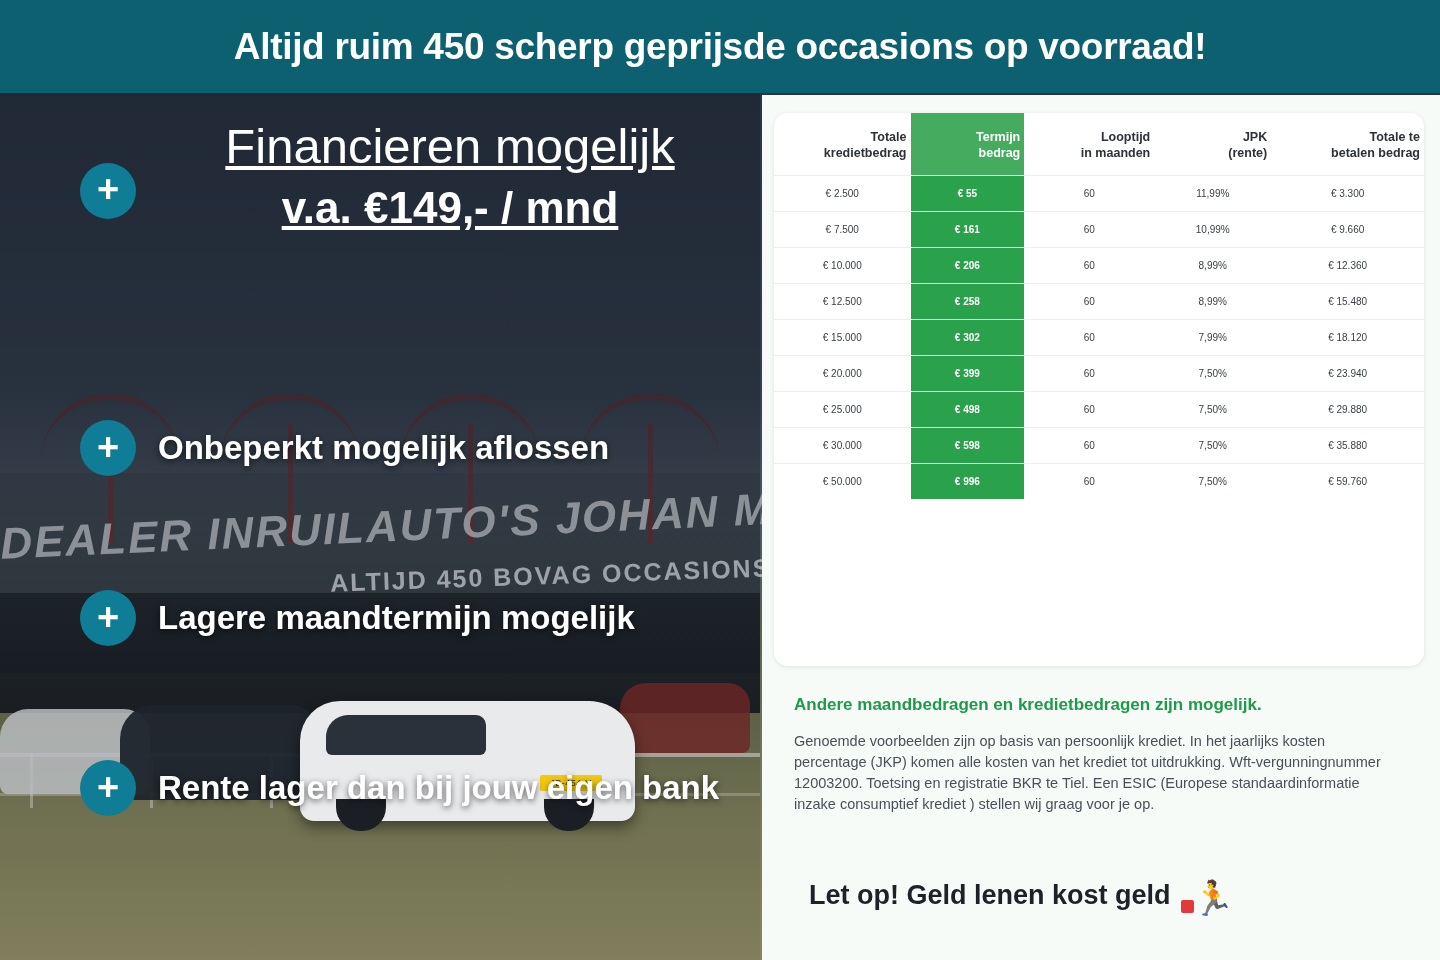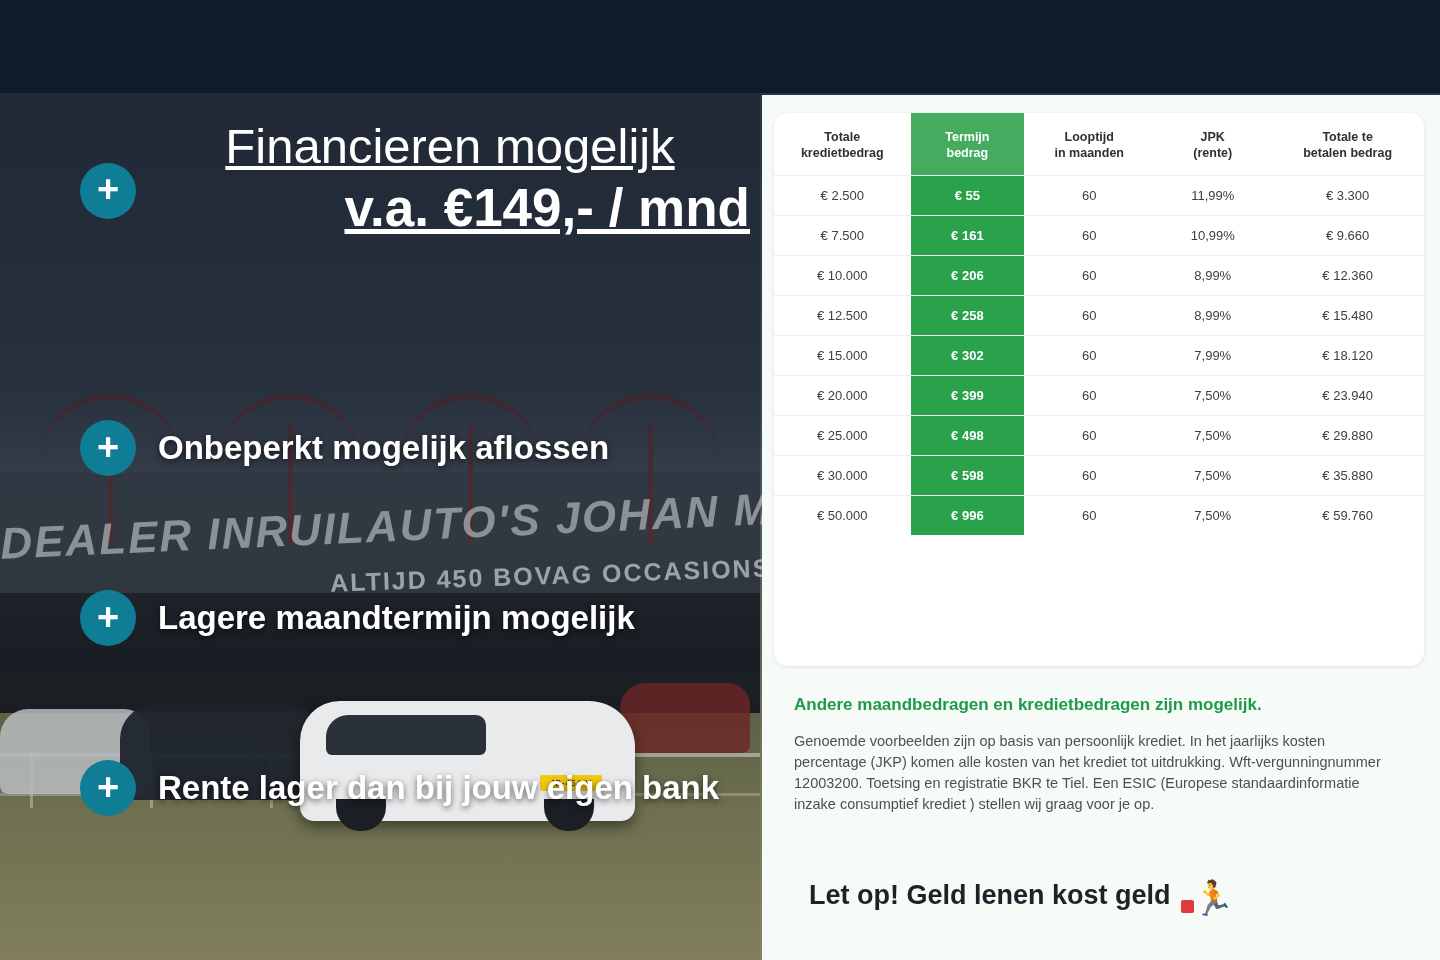--- a/index.html
+++ b/index.html
@@ -224,25 +224,24 @@
     text-align: center;
     text-decoration: underline;
   }
   .headline .l1 {
     font-size: 49px;
     font-weight: normal;
     line-height: 62px;
     white-space: nowrap;
   }
   .headline .l2 {
-    font-size: 53px;
+    font-size: 44px;
     font-weight: bold;
     line-height: 62px;
     white-space: nowrap;
-    text-align: right;
   }
   .plus-badge {
     position: absolute;
     width: 56px;
     height: 56px;
     border-radius: 50%;
     background: #0f7d96;
     color: #ffffff;
     font-size: 38px;
     font-weight: bold;
@@ -299,26 +298,26 @@
   table.rates {
     width: 100%;
     border-collapse: collapse;
     table-layout: fixed;
   }
   table.rates th {
     font-size: 12.5px;
     font-weight: bold;
     color: #2c3238;
     padding: 16px 4px 14px 4px;
-    text-align: center;
+    text-align: right;
     line-height: 16px;
     vertical-align: middle;
   }
   table.rates td {
-    font-size: 13px;
+    font-size: 10px;
     color: #3a4047;
     text-align: center;
     padding: 12px 8px;
     border-top: 1px solid #eceff1;
   }
   col.c0 { width: 21%; }
   col.c1 { width: 17.5%; }
   col.c2 { width: 20%; }
   col.c3 { width: 18%; }
   col.c4 { width: 23.5%; }
@@ -385,20 +384,23 @@
     font-size: 34px;
     line-height: 34px;
     color: #1c2227;
   }
 </style>
 </head>
 <body>
 
 <div class="page">
 
+  <div class="top-banner">
+    <div class="top-banner-text">Altijd ruim 450 scherp geprijsde occasions op voorraad!</div>
+  </div>
 
   <div class="photo-area">
     <div class="building"></div>
     <div class="roof-arc" style="left:40px;"></div>
     <div class="roof-arc" style="left:220px;"></div>
     <div class="roof-arc" style="left:400px;"></div>
     <div class="roof-arc" style="left:580px;"></div>
     <div class="pole" style="left:108px; top:330px; height:120px;"></div>
     <div class="pole" style="left:288px; top:330px; height:120px;"></div>
     <div class="pole" style="left:468px; top:330px; height:120px;"></div>

